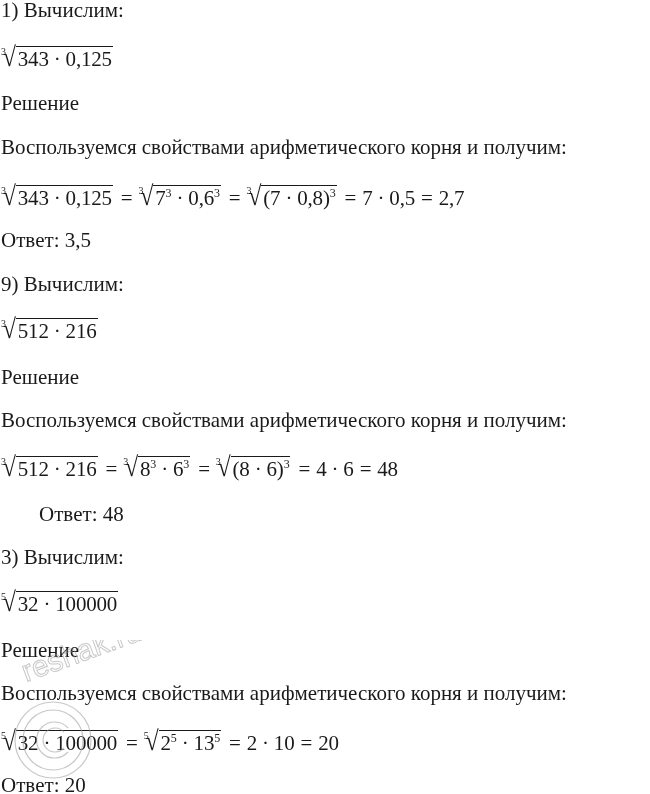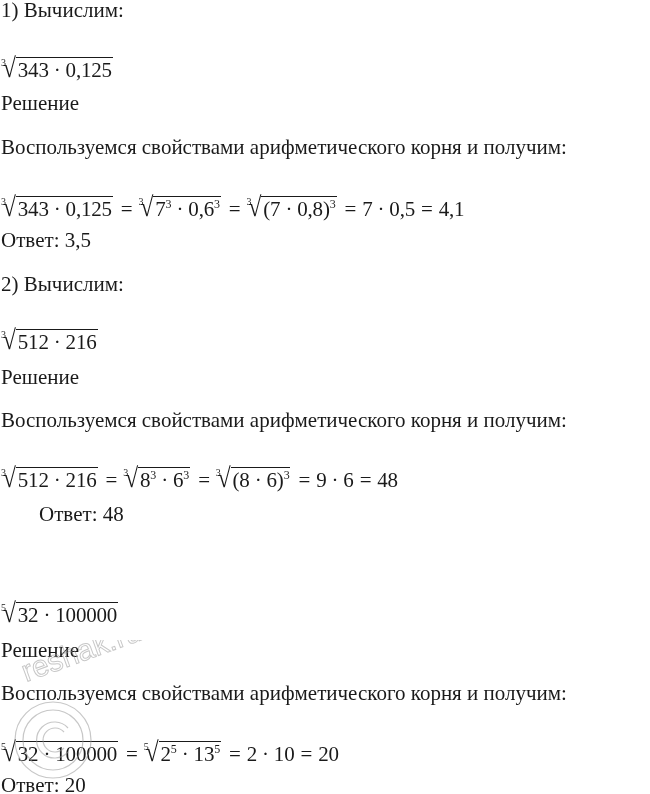--- a/index.html
+++ b/index.html
@@ -53,21 +53,21 @@
   .rad .sign {
     font-size: 24px;
     line-height: 24px;
     transform: scaleY(1.15);
     transform-origin: bottom;
   }
   .rad .body {
     border-top: 1.3px solid #1a1a1a;
     padding: 0 1px 0 2px;
     line-height: 24px;
-    margin-top: 13px;
+    margin-top: 2px;
     text-align: right;
   }
   .op { margin: 0 6px; }
   sup { font-size: 12px; line-height: 0; vertical-align: 8px; }
   .watermark {
     position: absolute;
     left: 8px;
     top: 640px;
     width: 150px;
     height: 150px;
@@ -111,27 +111,27 @@
       </span>
       <span class="op">=</span>
       <span class="rad">
         <span class="idx">3</span>
         <span class="sign">√</span>
         <span class="body"><span>(7 · 0,8)</span><sup>3</sup></span>
       </span>
       <span class="op">=</span>
       <span>7 · 0,5</span>
       <span class="op">=</span>
-      <span>4,1</span>
+      <span>2,7</span>
     </span>
   </div>
 
   <div class="line text" style="top:228px;text-align:center;">Ответ: 3,5</div>
 
-  <div class="line text" style="top:272px;">2) Вычислим:</div>
+  <div class="line text" style="top:272px;">9) Вычислим:</div>
 
   <div class="line" style="top:316px;">
     <span class="math">
       <span class="rad">
         <span class="idx">3</span>
         <span class="sign">√</span>
         <span class="body">512 · 216</span>
       </span>
     </span>
   </div>
@@ -153,28 +153,29 @@
         <span class="sign">√</span>
         <span class="body"><span>8</span><sup>3</sup> <span>·</span> <span>6</span><sup>3</sup></span>
       </span>
       <span class="op">=</span>
       <span class="rad">
         <span class="idx">3</span>
         <span class="sign">√</span>
         <span class="body"><span>(8 · 6)</span><sup>3</sup></span>
       </span>
       <span class="op">=</span>
-      <span>9 · 6</span>
+      <span>4 · 6</span>
       <span class="op">=</span>
       <span>48</span>
     </span>
   </div>
 
   <div class="line text" style="top:502px;margin-left:38px;">Ответ: 48</div>
 
+  <div class="line text" style="top:545px;">3) Вычислим:</div>
 
   <div class="line" style="top:589px;">
     <span class="math">
       <span class="rad">
         <span class="idx">5</span>
         <span class="sign">√</span>
         <span class="body">32 · 100000</span>
       </span>
     </span>
   </div>

